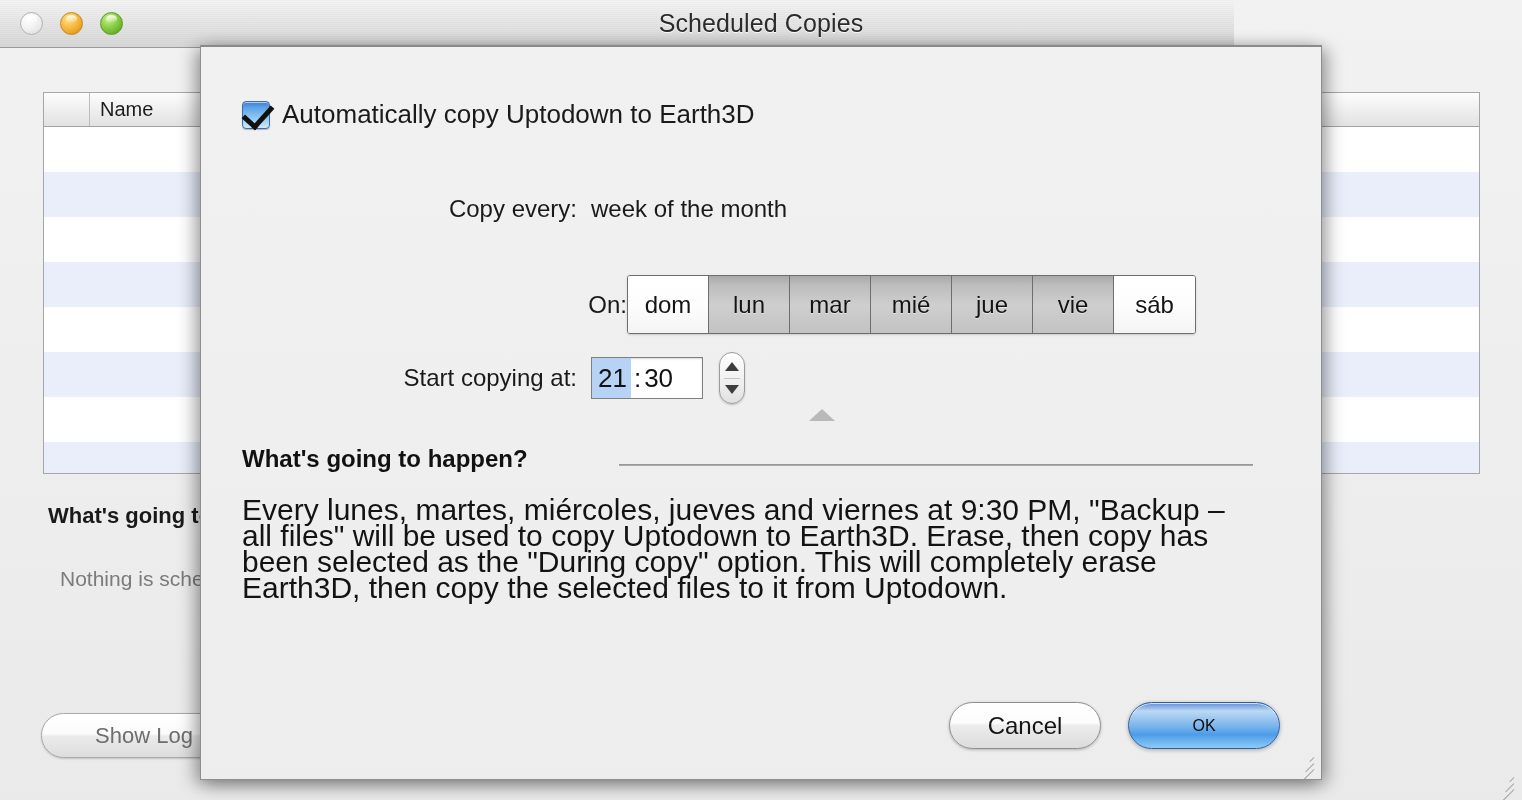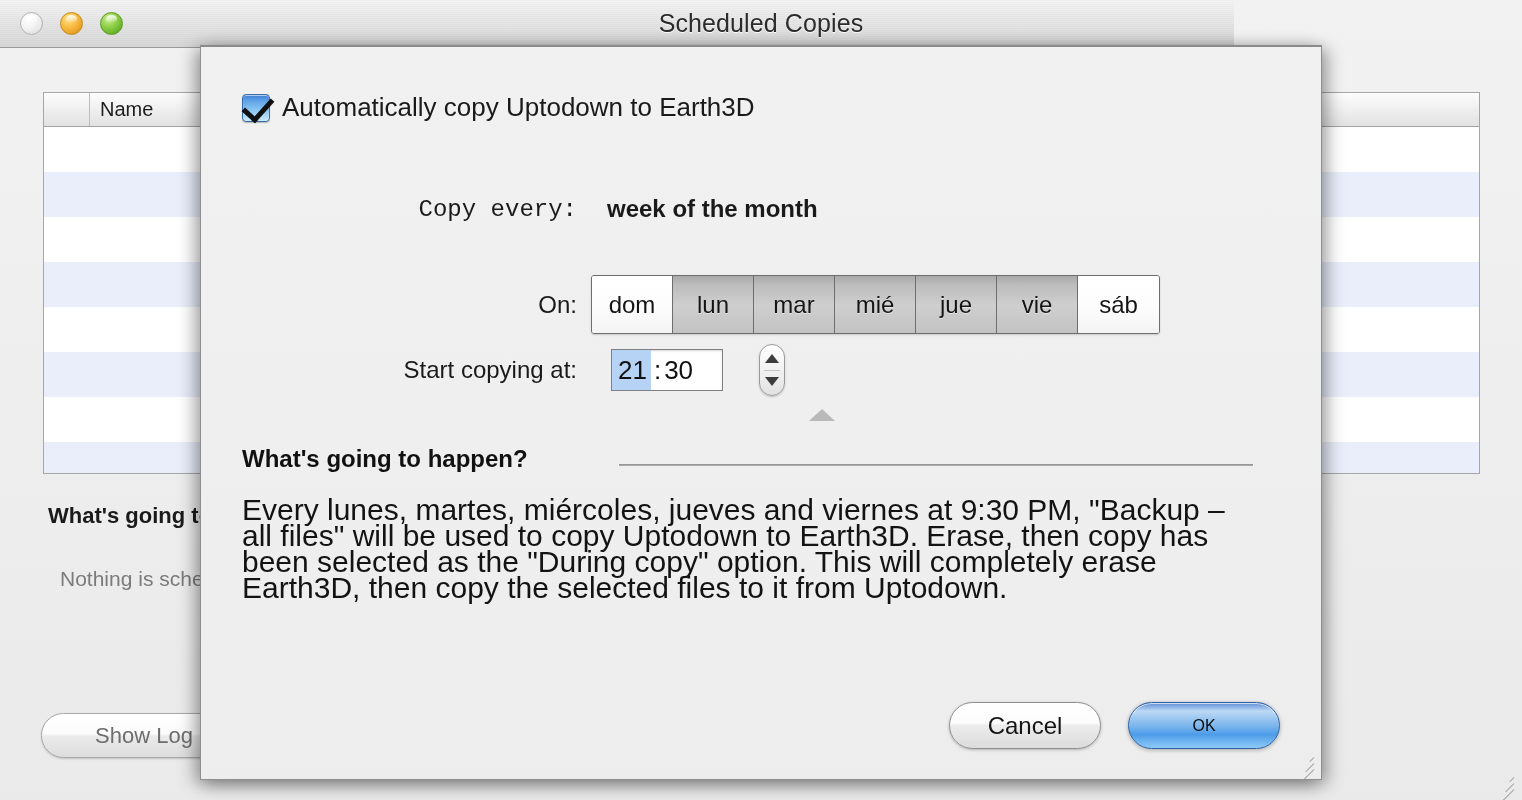--- a/index.html
+++ b/index.html
@@ -111,21 +111,21 @@
     position: absolute; left: 200px; top: 45px;
     width: 1122px; height: 735px;
     background: linear-gradient(180deg,#f1f1f1 0%,#ededed 100%);
     border: 1px solid #8e8e8e;
     border-top: 2px solid #8a8a8a;
     box-shadow: -6px 4px 16px rgba(0,0,0,.30), 6px 4px 16px rgba(0,0,0,.30);
   }
 
   
   #auto-copy-row {
-    position: absolute; left: 41px; top: 45px;
+    position: absolute; left: 41px; top: 52px;
     display: flex; align-items: center; gap: 12px;
   }
   #auto-copy-checkbox {
     position: relative; width: 28px; height: 28px; border-radius: 4px;
     background: linear-gradient(180deg,#3f7ed1 0%,#5fa2e6 22%,#8fc9f4 62%,#cfe9fb 100%);
     border: 1px solid #3a6ea8;
     box-shadow: inset 0 1px 0 rgba(255,255,255,.6), 0 1px 1px rgba(0,0,0,.25);
     flex: 0 0 auto;
   }
   #auto-copy-checkbox::after {
@@ -135,24 +135,24 @@
     transform: rotate(42deg);
   }
   #auto-copy-label { font-size: 26px; color: #1a1a1a; white-space: nowrap; }
 
   
   .form-row { position: absolute; display: flex; align-items: center; }
   .row-label { font-size: 24px; color: #1a1a1a; text-align: right; white-space: nowrap; }
 
   #row-copy-every { left: 0; top: 148px; width: 1122px; }
   #row-on         { left: 0; top: 228px; width: 1122px; }
-  #row-start      { left: 0; top: 297px; width: 1122px; gap: 20px; }
-
-  #lbl-copy-every { width: 390px; padding-right: 14px; font-family: Liberation Mono, monospace; }
-  #lbl-on         { width: 390px; padding-right: 14px; }
+  #row-start      { left: 0; top: 305px; width: 1122px; }
+
+  #lbl-copy-every { width: 390px; padding-right: 14px; }
+  #lbl-on         { width: 426px; }
   #lbl-start      { width: 390px; padding-right: 14px; }
 
   
   .segmented {
     display: flex; border: 1px solid #6e6e6e; border-radius: 3px;
     overflow: hidden; box-shadow: 0 1px 2px rgba(0,0,0,.16);
   }
   .seg {
     font-size: 24px; color: #141414;
     display: flex; align-items: center; justify-content: center;
@@ -163,21 +163,21 @@
   .seg.off {
     background: linear-gradient(180deg,#ffffff 0%,#fdfdfd 50%,#f4f4f4 100%);
   }
   .seg.on {
     background: linear-gradient(180deg,#a9a9a9 0%,#bdbdbd 16%,#cfcfcf 52%,#c2c2c2 100%);
     text-shadow: 0 1px 0 rgba(255,255,255,.5);
   }
   #seg-weeks .seg { width: 80px; height: 57px; }
   #seg-days  .seg { width: 81px; height: 57px; }
 
-  #suffix-week { font-size: 24px; color: #1a1a1a; margin-left: 16px; white-space: nowrap; font-weight: bold; }
+  #suffix-week { font-size: 24px; color: #1a1a1a; margin-left: 0; white-space: nowrap; }
 
   
   #time-field {
     position: relative; width: 112px; height: 42px;
     border: 1px solid #808080; background: #ffffff;
     box-shadow: inset 0 1px 2px rgba(0,0,0,.16);
     display: flex; align-items: center;
     font-size: 26px; color: #111;
   }
   #time-hour {

